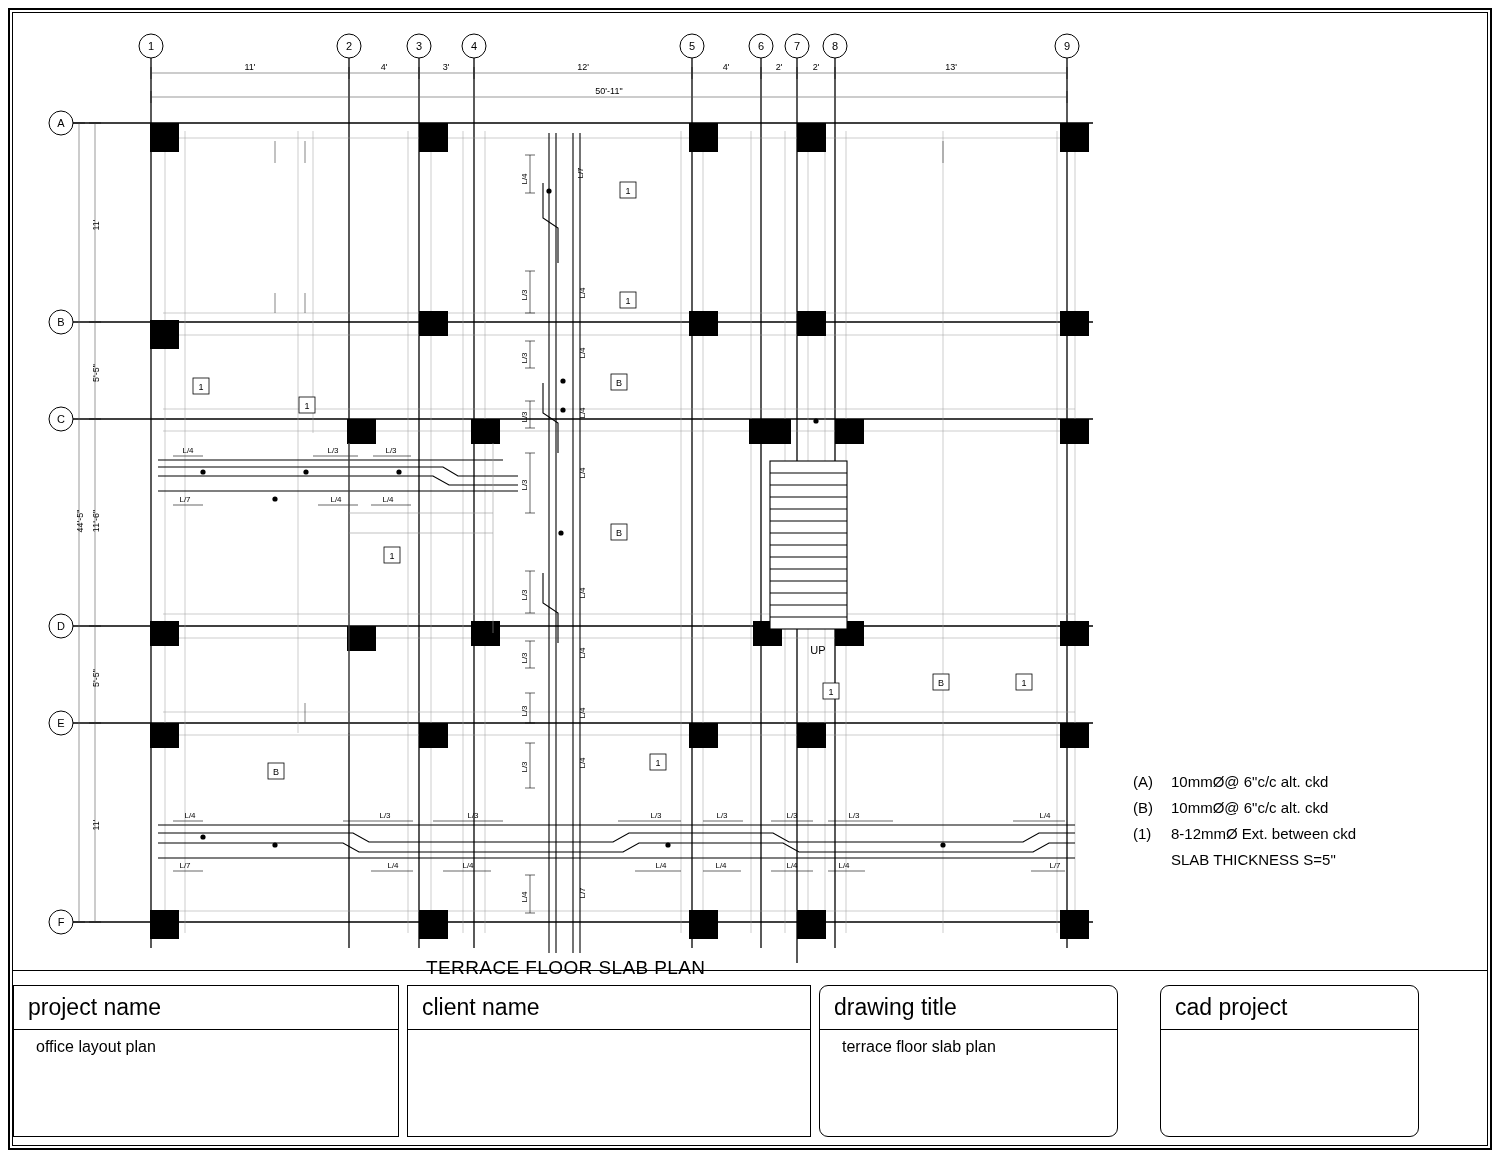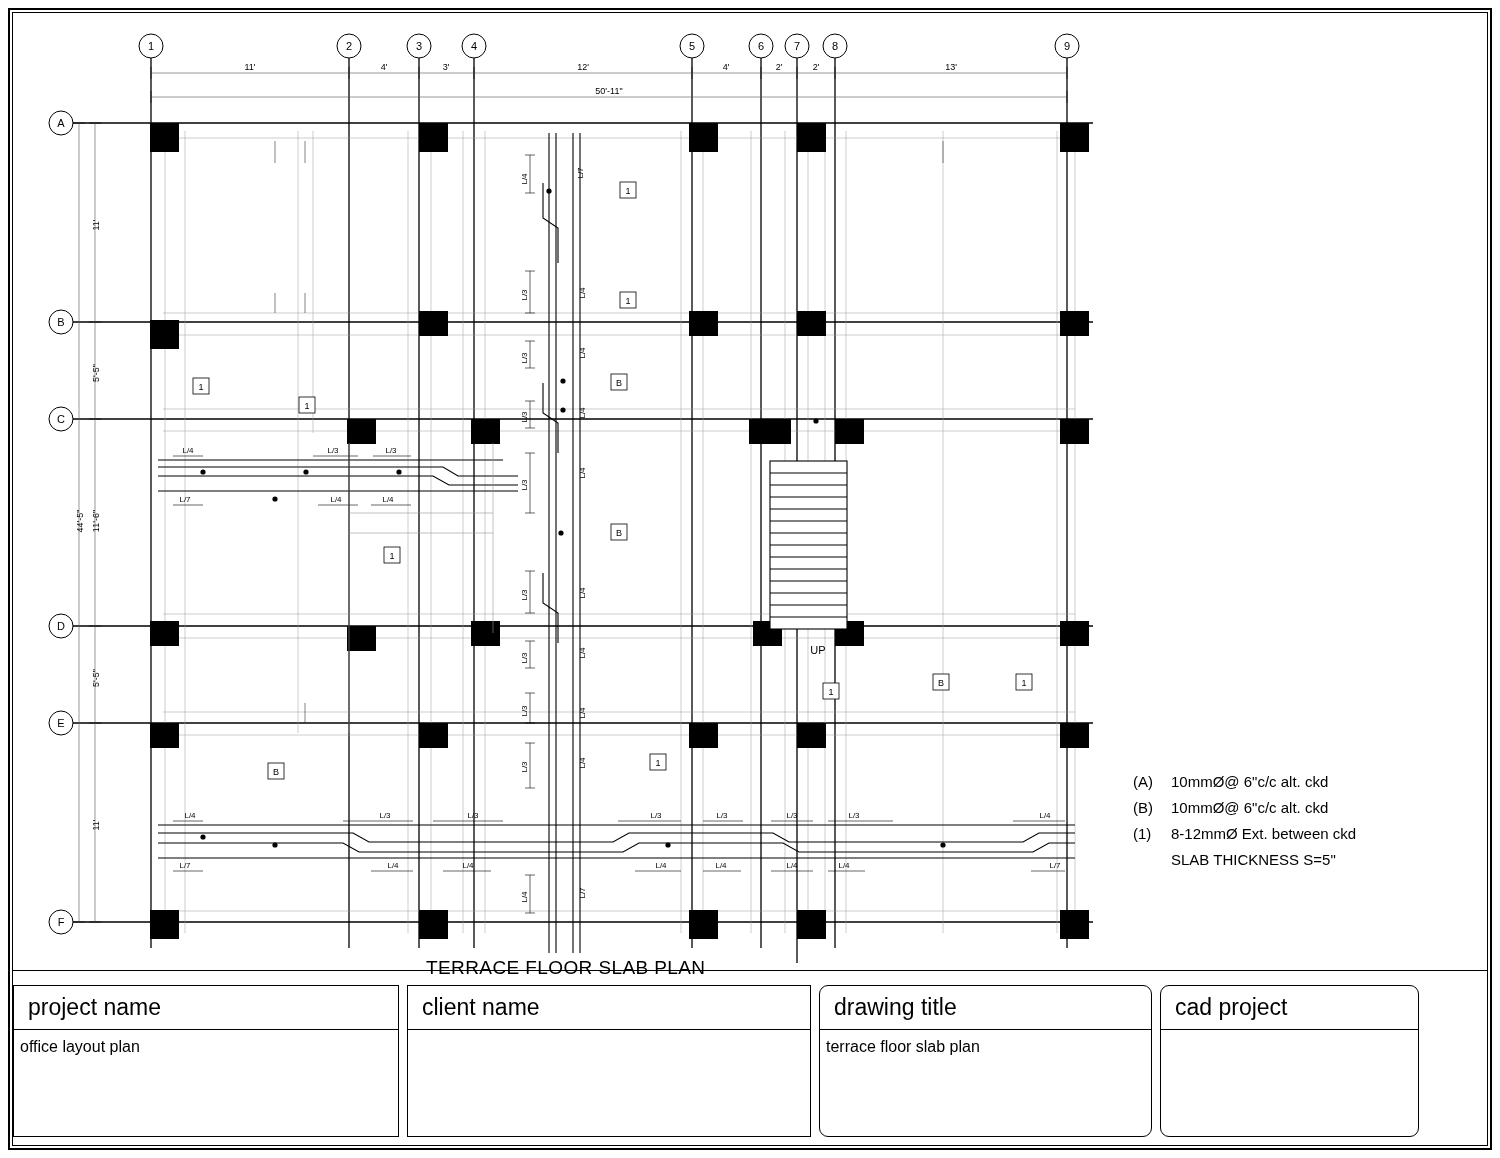--- a/index.html
+++ b/index.html
@@ -42,26 +42,26 @@
     border-radius:9px;
   }
   .tb .hd {
     position:absolute; left:0; top:0; right:0; height:44px;
     border-bottom:1.5px solid #000; box-sizing:border-box;
   }
   .tb .hd span {
     position:absolute; left:14px; top:8px; font-size:23px;
   }
   .tb .val {
-    position:absolute; left:6px; top:52px; font-size:16px;
+    position:absolute; left:22px; top:52px; font-size:16px;
   }
   #tb1 { left:13px;   top:985px; width:386px; height:152px; border-radius:0; }
   #tb1 .hd { border-bottom:1.5px solid #000;padding-left:36px; }
   #tb2 { left:407px;  top:985px; width:404px; height:152px; border-radius:0;text-decoration:underline; }
-  #tb3 { left:819px;  top:985px; width:333px; height:152px; }
+  #tb3 { left:819px;  top:985px; width:299px; height:152px; }
   #tb4 { left:1160px; top:985px; width:259px; height:152px; }
 </style>
 </head>
 <body>
 
 <div id="sheet">
   <div class="frame-outer"></div>
   <div class="frame-inner"></div>
 
   <div class="drawing-area">

